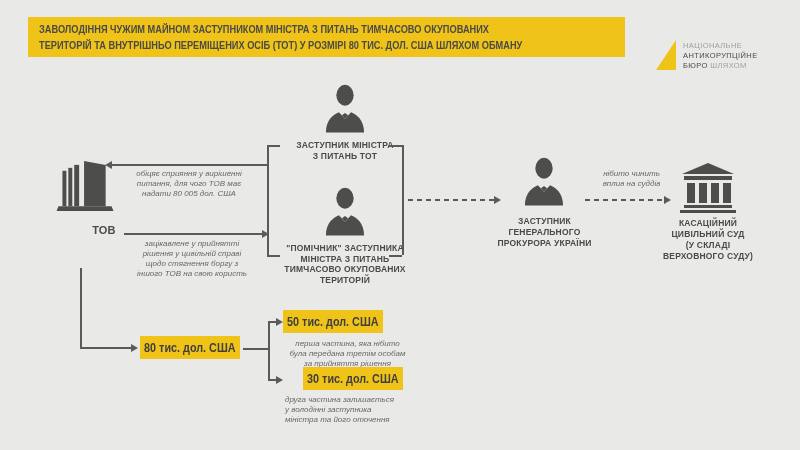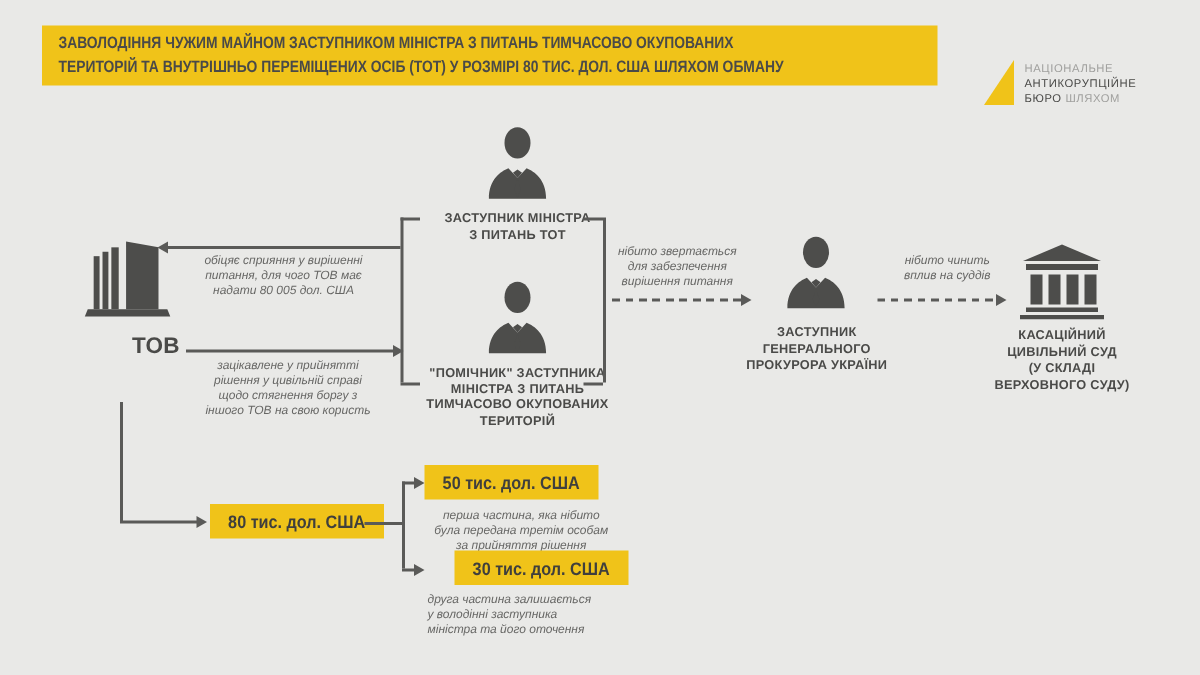--- a/index.html
+++ b/index.html
@@ -27,21 +27,21 @@
   
   .hline{position:absolute;height:1.5px;background:#5a5a58;}
   .vline{position:absolute;width:1.5px;background:#5a5a58;}
   .dline{position:absolute;height:1.5px;
          background:repeating-linear-gradient(90deg,#5a5a58 0 5px,transparent 5px 9px);}
   .tri-r{position:absolute;width:0;height:0;border-top:4px solid transparent;
          border-bottom:4px solid transparent;border-left:7px solid #5a5a58;}
   .tri-l{position:absolute;width:0;height:0;border-top:4px solid transparent;
          border-bottom:4px solid transparent;border-right:7px solid #5a5a58;}
   
-  .money{position:absolute;width:116px;height:23px;background:#f0c319;display:flex;align-items:center;
+  .money{position:absolute;width:100px;height:23px;background:#f0c319;display:flex;align-items:center;
          justify-content:center;font-weight:700;font-size:12px;color:#3f3f3d;white-space:nowrap;}
   .money span{transform:scaleX(.9);}
 </style>
 </head>
 <body>
 
 <div class="stage">
 
   <div class="title-block">
     <div class="title-line">ЗАВОЛОДІННЯ ЧУЖИМ МАЙНОМ ЗАСТУПНИКОМ МІНІСТРА З ПИТАНЬ ТИМЧАСОВО ОКУПОВАНИХ</div>
@@ -61,21 +61,21 @@
 
   <div class="icon" style="left:54px;top:159px;width:66px;height:55px;">
     <svg viewBox="0 0 66 56">
       <polygon class="fillc" points="30,2 52,6 52,48 30,48"></polygon>
       <rect class="fillc" x="8" y="12" width="4" height="36"></rect>
       <rect class="fillc" x="14" y="9" width="4" height="39"></rect>
       <rect class="fillc" x="20" y="6" width="5" height="42"></rect>
       <polygon class="fillc" points="4,48 58,48 60,53 2,53"></polygon>
     </svg>
   </div>
-  <div class="nlabel" style="left:80px;top:225px;width:48px;font-size:15px;">ТОВ</div>
+  <div class="nlabel" style="left:80px;top:225px;width:48px;font-size:11px;">ТОВ</div>
 
   <div class="icon" style="left:319px;top:84px;width:52px;height:52px;">
     <svg viewBox="0 0 60 60">
       <ellipse class="fillc" cx="30" cy="13" rx="10" ry="12"></ellipse>
       <path class="fillc" d="M8 56 C8 41 17 35 23 32.5 L30 40 L37 32.5 C43 35 52 41 52 56 Z"></path>
       <path class="fillc" d="M30 40 L26.5 36 L30 33.5 L33.5 36 Z"></path>
       <path class="fillc" d="M30 41 L27.5 49 L30 55 L32.5 49 Z"></path>
     </svg>
   </div>
   <div class="nlabel" style="left:265px;top:140px;width:160px;">ЗАСТУПНИК МІНІСТРА
@@ -139,23 +139,20 @@
 
   <div class="hline" style="left:124px;top:233px;width:140px;"></div>
   <div class="tri-r" style="left:262px;top:230px;"></div>
   <div class="note" style="left:108px;top:239px;width:168px;">зацікавлене у прийнятті
 рішення у цивільній справі
 щодо стягнення боргу з
 іншого ТОВ на свою користь</div>
 
   <div class="dline" style="left:408px;top:199px;width:86px;"></div>
   <div class="tri-r" style="left:494px;top:196px;"></div>
-  <div class="note" style="left:399px;top:163px;width:105px;">нібито звертається
-для забезпечення
-вирішення питання</div>
 
   <div class="dline" style="left:585px;top:199px;width:80px;"></div>
   <div class="tri-r" style="left:664px;top:196px;"></div>
   <div class="note" style="left:584px;top:169px;width:95px;">нібито чинить
 вплив на суддів</div>
 
   <div class="vline" style="left:80px;top:268px;height:80px;"></div>
   <div class="hline" style="left:80px;top:347px;width:52px;"></div>
   <div class="tri-r" style="left:131px;top:344px;"></div>
 

